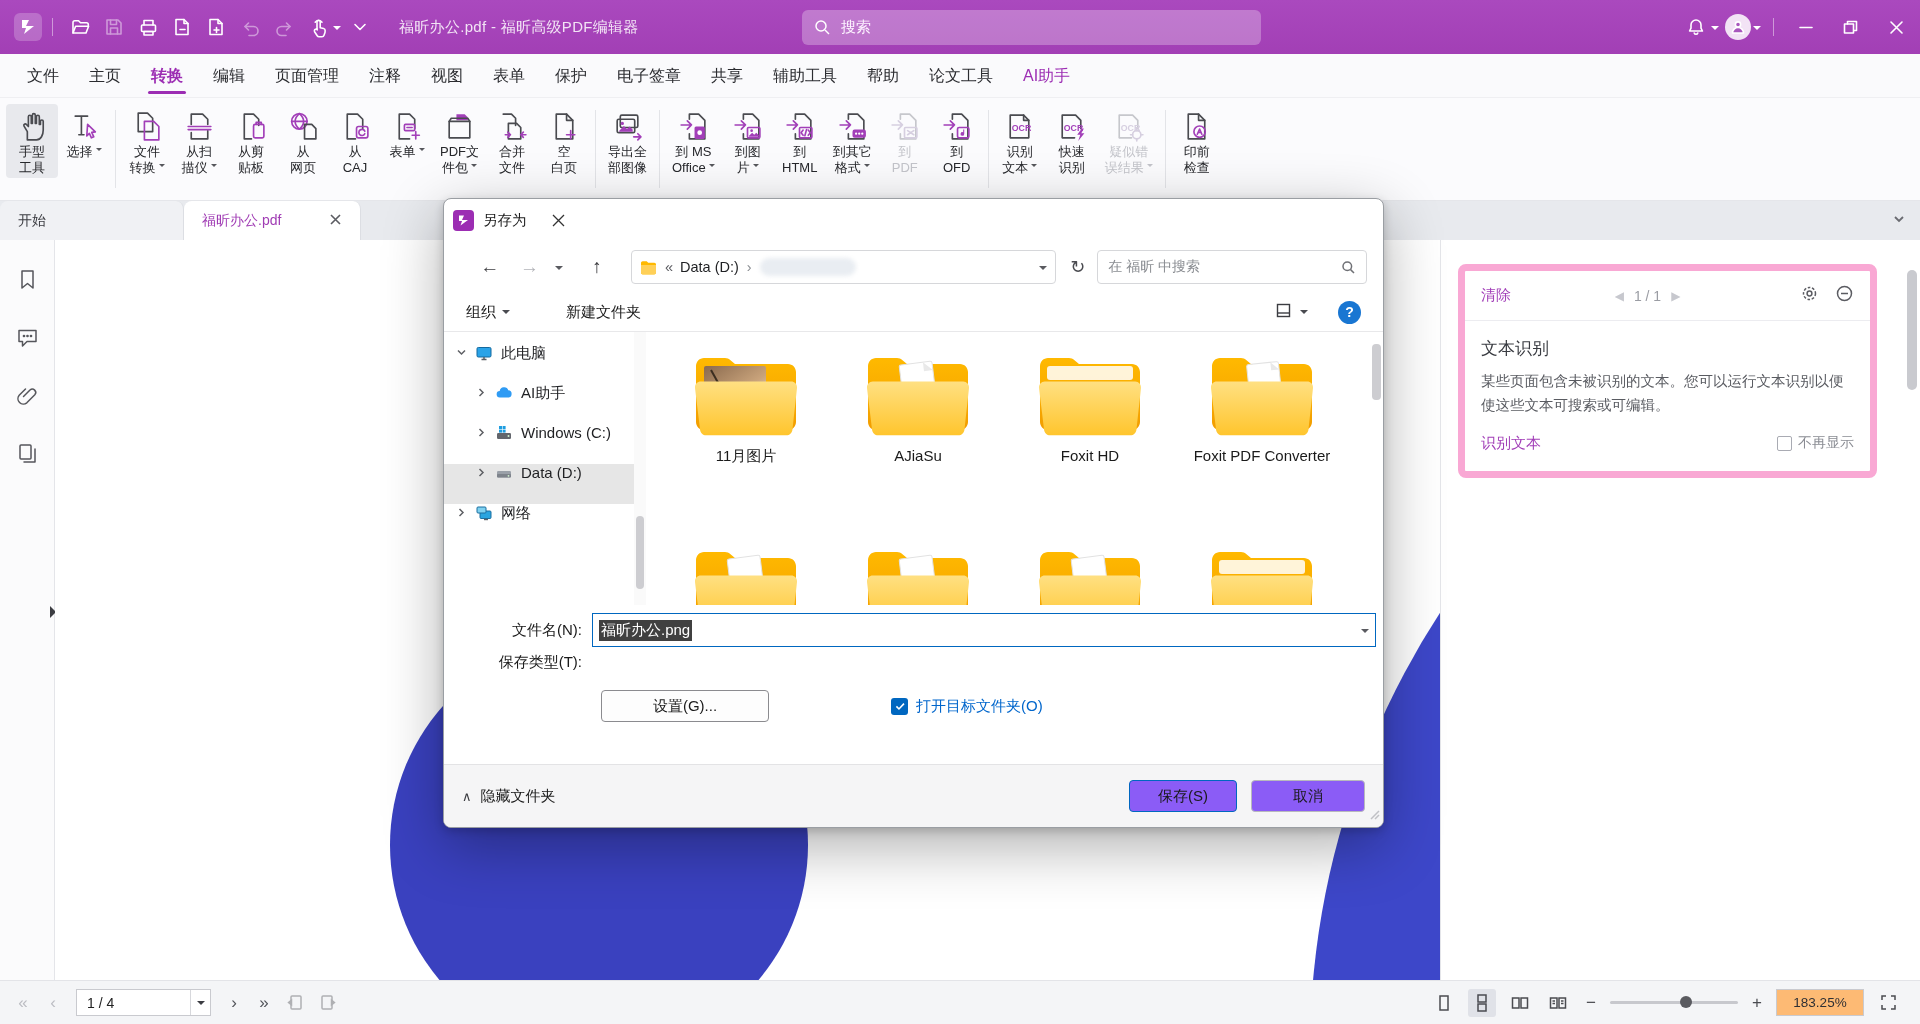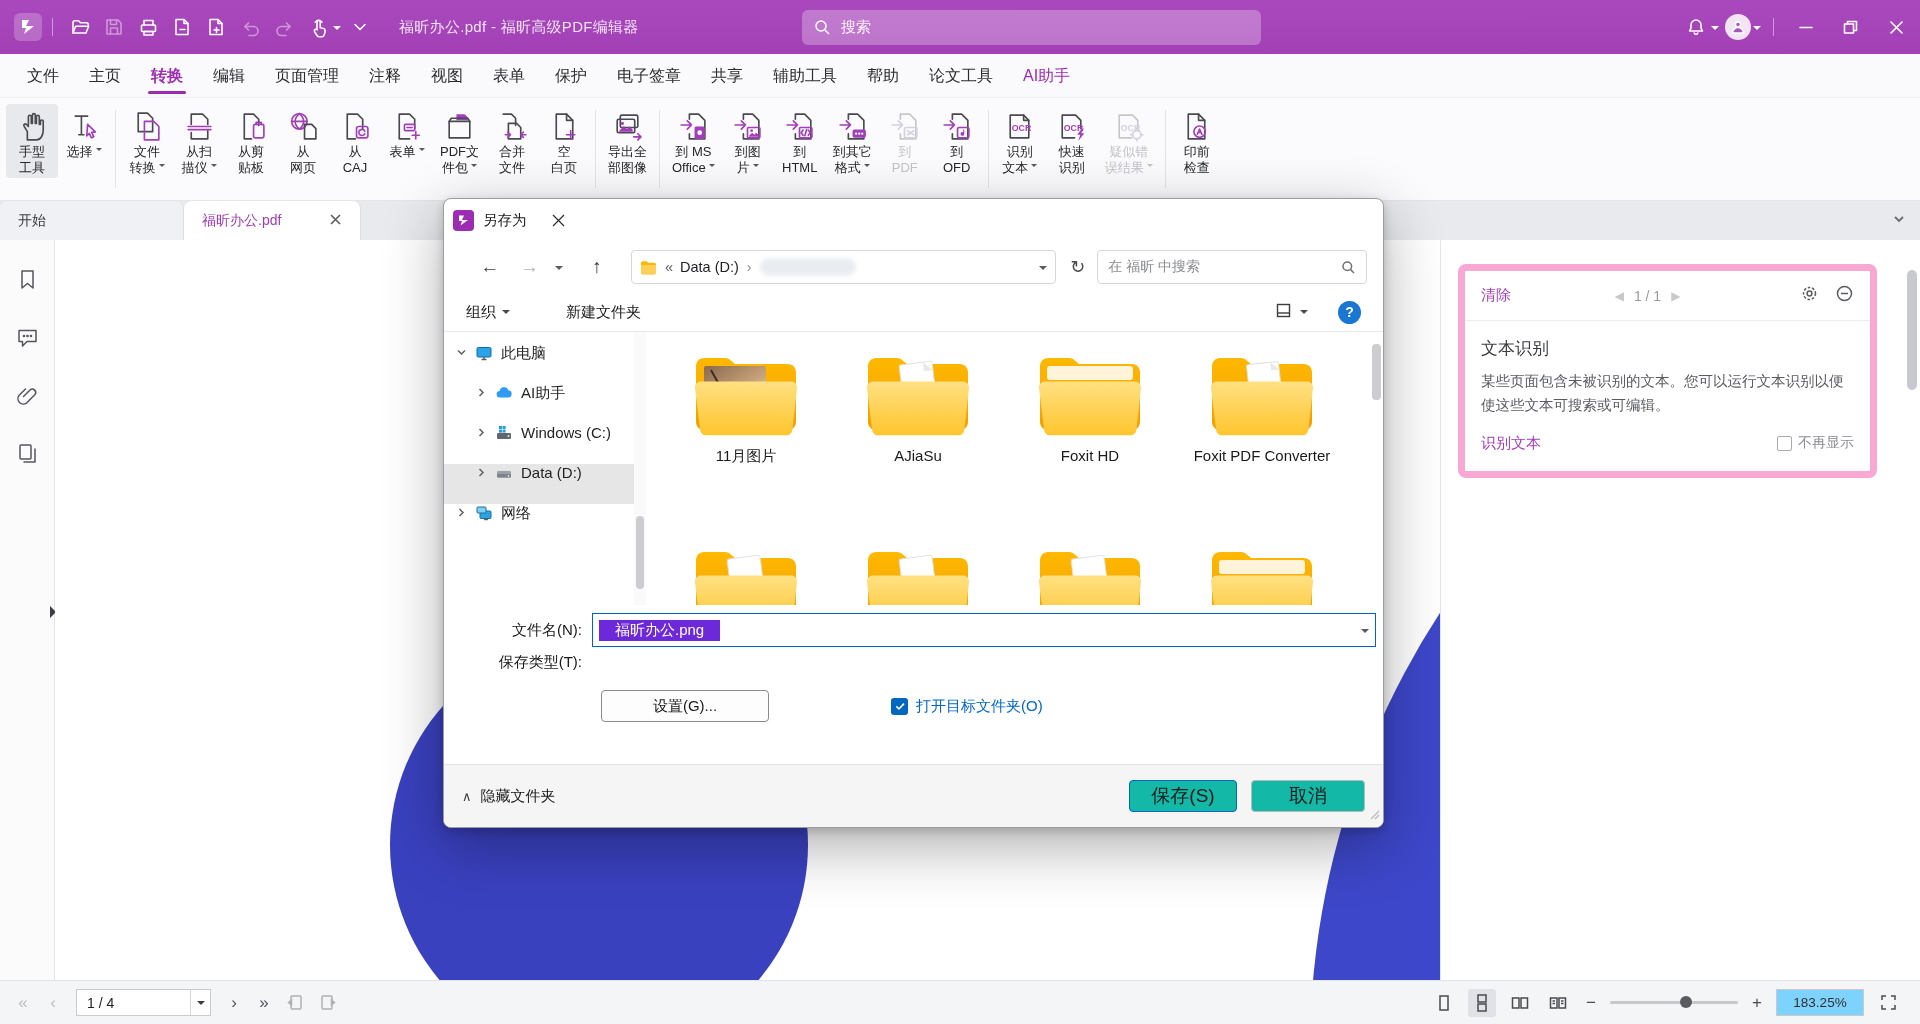--- a/index.html
+++ b/index.html
@@ -83,21 +83,21 @@
   .pagebox .pv{flex:1;padding-left:10px;font-size:14px;color:#222}
   .pagebox .sp{width:20px;height:100%;border-left:1px solid #d7d8dc;display:flex;align-items:center;justify-content:center}
   .pagebox .sp i{width:0;height:0;border:4px solid transparent;border-top-color:#3c3d42;margin-top:4px}
   .st-right{margin-left:auto;display:flex;align-items:center;gap:10px;margin-right:18px}
   .vic{width:28px;height:28px;display:flex;align-items:center;justify-content:center;border-radius:3px}
   .vic svg{stroke:#4a4b50;fill:none;stroke-width:1.5}
   .vic.on{background:#e0e2e8}
   .zl{font-size:17px;color:#4a4b50;width:18px;text-align:center}
   .track{position:relative;width:128px;height:3px;background:#c7c8cd;border-radius:2px}
   .thumb{position:absolute;left:55%;top:-5px;width:12px;height:12px;border-radius:50%;background:#5a5b60}
-  .zoombox{width:88px;height:27px;background:#7dd3fc;border:1px solid #c9cacf;display:flex;align-items:center;justify-content:center;font-size:13.5px;color:#2f3034}
+  .zoombox{width:88px;height:27px;background:#fdba74;border:1px solid #c9cacf;display:flex;align-items:center;justify-content:center;font-size:13.5px;color:#2f3034}
   
   .dialog{position:absolute;left:443px;top:198px;width:941px;height:630px;background:#fff;border:1px solid #9a9ea3;border-radius:8px;box-shadow:0 18px 60px rgba(0,0,0,.32),0 3px 10px rgba(0,0,0,.18);z-index:50;display:flex;flex-direction:column;overflow:hidden}
   .dlg-title{height:42px;display:flex;align-items:center;flex:none}
   .dlg-title .fxico{width:21px;height:21px;border-radius:4px;background:#9c2db3;display:flex;align-items:center;justify-content:center}
   .dlg-title span{margin-left:9px;font-size:14.5px;color:#1a1a1a}
   .dlg-close{margin-left:auto;width:46px;height:42px;display:flex;align-items:center;justify-content:center}
   .dlg-close svg{stroke:#333;stroke-width:1.3;fill:none}
   .dlg-addr{height:52px;display:flex;align-items:center;padding:0 16px 0 26px;flex:none;gap:0}
   .nav{font-size:19px;color:#3b3b3f;width:40px;text-align:center}
   .nav.off{color:#b2b3b8}
@@ -127,34 +127,34 @@
   .gsb{position:absolute;right:2px;top:12px;width:9px;height:56px;border-radius:4px;background:#cdcdd1}
   .frow{position:absolute;left:14px;display:flex}
   .frow.r1{top:18px}
   .frow.r2{top:212px}
   .tile{width:172px;display:flex;flex-direction:column;align-items:center}
   .tile .fico{width:110px;height:88px}
   .tile .flab{margin-top:8px;font-size:15px;line-height:19px;color:#1a1a1a;text-align:center;max-width:150px}
   .dlg-row{display:flex;align-items:center;flex:none;margin-top:8px}
   .dlg-row label{width:148px;text-align:right;padding-right:10px;font-size:15px;color:#1a1a1a}
   .fncombo{flex:1;margin-right:7px;height:34px;border:1px solid #0067c0;display:flex;align-items:center;padding:0 6px;font-size:15px;position:relative}
-  .fncombo .sel-text{background:#6d28d9;color:#fff;padding:1px 16px}
+  .fncombo .sel-text{background:#404040;color:#fff;padding:1px 2px}
   .fncombo .cdd,.ftcombo .cdd{margin-left:auto;width:0;height:0;border:4.5px solid transparent;border-top-color:#5a5b60;margin-top:5px}
   .ftcombo{flex:1;margin-right:7px;height:34px;border:1px solid #8a8d91;border-radius:2px;display:flex;align-items:center;padding:0 8px;font-size:15px;color:#1f2023}
   .dlg-actions{display:flex;align-items:center;margin-top:18px;flex:none}
   .btn-set{margin-left:157px;width:168px;height:32px;border:1px solid #8b8b8f;border-radius:4px;background:#fdfdfd;font-size:15px;color:#1a1a1a;display:flex;align-items:center;justify-content:center}
   .chkgrp{display:flex;align-items:center;gap:8px;margin-left:122px}
   .bluechk{width:17px;height:17px;border-radius:3px;background:#0067c0;display:flex;align-items:center;justify-content:center}
   .bluechk svg{stroke:#fff;stroke-width:2;fill:none}
   .chkgrp span{font-size:15px;color:#0066cc}
   .dlg-footer{margin-top:auto;height:63px;background:#f5f5f6;border-top:1px solid #e3e3e5;display:flex;align-items:center;padding:0 18px;flex:none;position:relative}
   .hidef{display:flex;align-items:center;gap:9px;font-size:15px;color:#1a1a1a}
   .hidef b{font-weight:normal;color:#3c3d42;font-size:13px}
   .dlg-footer .btns{margin-left:auto;display:flex;gap:14px}
-  .btn{height:32px;border-radius:4px;font-size:19px;color:#1a1a1a;display:flex;align-items:center;justify-content:center;background:#14b8a6}
+  .btn{height:32px;border-radius:4px;font-size:15px;color:#1a1a1a;display:flex;align-items:center;justify-content:center;background:#8b5cf6}
   .btn.save{width:108px;border:1px solid #0067c0}
   .btn.cancel{width:114px;border:1px solid #b8b9bd}
   .grip{position:absolute;right:3px;bottom:3px}
   .grip svg{stroke:#c0c1c5;stroke-width:1.5}
 </style>
 </head>
 <body>
 
 <div class="app">
 

